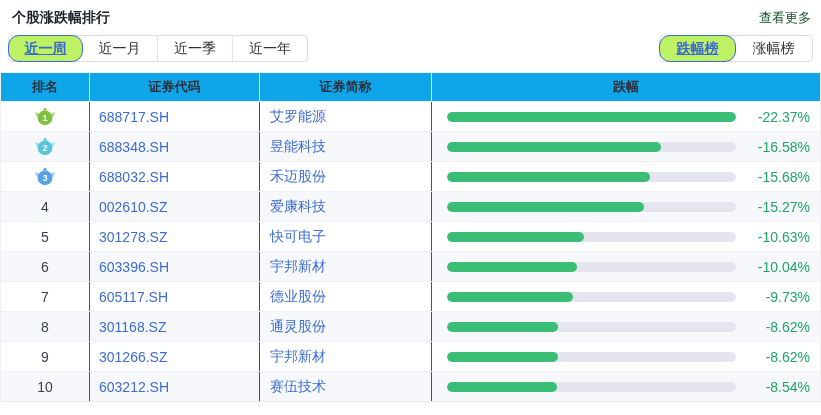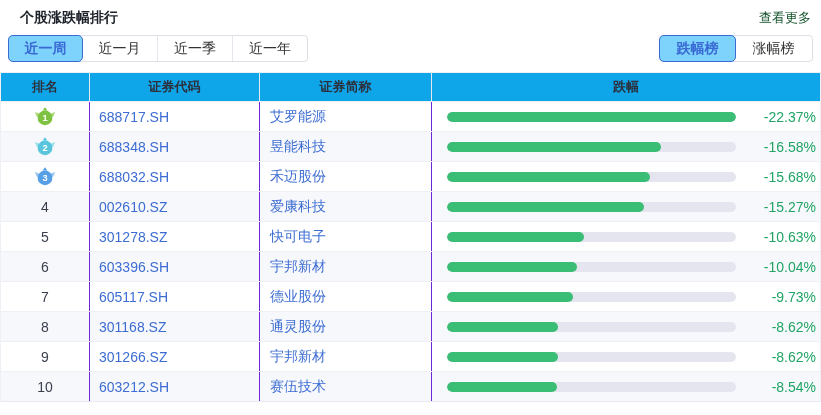--- a/index.html
+++ b/index.html
@@ -2,33 +2,33 @@
 <html><head>
 <meta charset="utf-8">
 <style>
   * { box-sizing: border-box; margin: 0; padding: 0; }
   html,body { width: 821px; height: 415px; background: #ffffff;
     font-family: "Liberation Sans", "DejaVu Sans", sans-serif; }
   .widget { width: 821px; height: 415px; background: #fff; overflow: hidden; }
 
   
   .topbar { display: flex; justify-content: space-between; align-items: flex-start;
-    padding: 9px 10px 5px 20px; }
+    padding: 9px 10px 5px 12px; }
   .title { font-size: 14px; font-weight: bold; color: #1d2129; }
   .more-link { font-size: 13px; color: #14532d; cursor: pointer; }
 
   
   .controls { display: flex; justify-content: space-between; align-items: center;
     padding: 3px 8px 10px 8px; }
   .seg { display: flex; border: 1px solid #dcdfe6; border-radius: 4px; height: 27px; background: #fff; }
   .seg-item { width: 75px; display: flex; align-items: center; justify-content: center;
     font-size: 14px; color: #333; cursor: pointer; border-left: 1px solid #e3e6ec; }
   .seg-item:first-child { border-left: none; }
-  .seg-item.active { position: relative; margin: -1px; z-index: 2; background: #7dd3fc;
-    border: 1px solid #3a6ad4; border-radius: 5px; color: #3a6ad4; font-weight: bold; }
+  .seg-item.active { position: relative; margin: -1px; z-index: 2; background: #bef264;
+    border: 1px solid #3a6ad4; border-radius: 11px; color: #3a6ad4; font-weight: bold; text-decoration: underline; }
   .seg-item.active + .seg-item { border-left: none; }
   .seg.right .seg-item { width: 77px; }
 
   
   .table { margin: 0; border: 1px solid #eef0f6; border-bottom: 1px solid #e9ebf2; }
   .thead { display: flex; height: 28px; background: #0ea5e9; }
   .th { display: flex; align-items: center; justify-content: center; font-size: 13px;
     font-weight: bold; color: #2b303c; border-left: 1px solid #e6e8f0; }
   .th:first-child { border-left: none; }
   .col-rank { width: 88px; }
@@ -36,21 +36,21 @@
   .col-name { width: 172px; }
   .col-change { flex: 1; }
 
   .tr { display: flex; height: 30px; border-top: 1px solid #eef0f6; background: #fff; cursor: pointer; }
   .tr:nth-child(even) { background: #f7f8fc; }
   .td { display: flex; align-items: center; border-left: 1px solid #6d28d9; }
   .td:first-child { border-left: none; }
   .td-rank { width: 88px; justify-content: center; font-size: 14px; color: #3a3f4d; }
   .td-code { width: 170px; padding-left: 9px; font-size: 14px; color: #3d6dd2; }
   .td-name { width: 172px; padding-left: 10px; font-size: 14px; color: #3d6dd2; }
-  .td-change { flex: 1; padding: 0 4px 0 15px; }
+  .td-change { flex: 1; padding: 0 10px 0 15px; }
   .bar-track { width: 289px; height: 10px; border-radius: 5px; background: #e5e5f0;
     overflow: hidden; flex: none; }
   .bar-fill { height: 100%; border-radius: 5px; background: #3abd74; }
   .pct { flex: 1; text-align: right; font-size: 14px; color: #21a465; }
 
   
   .medal { display: block; }
   .medal .num { fill: #ffffff; font-size: 10px; font-weight: bold;
     font-family: "Liberation Sans", sans-serif; }
   .medal-1 .core, .medal-1 .crown { fill: #7fc241; } .medal-1 .wing { fill: #abd977; }

